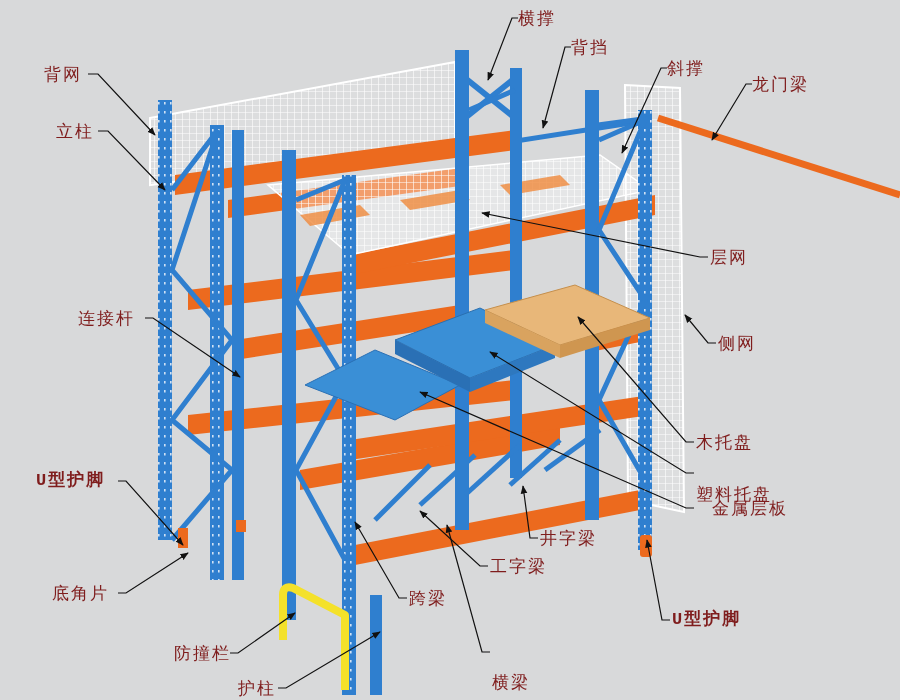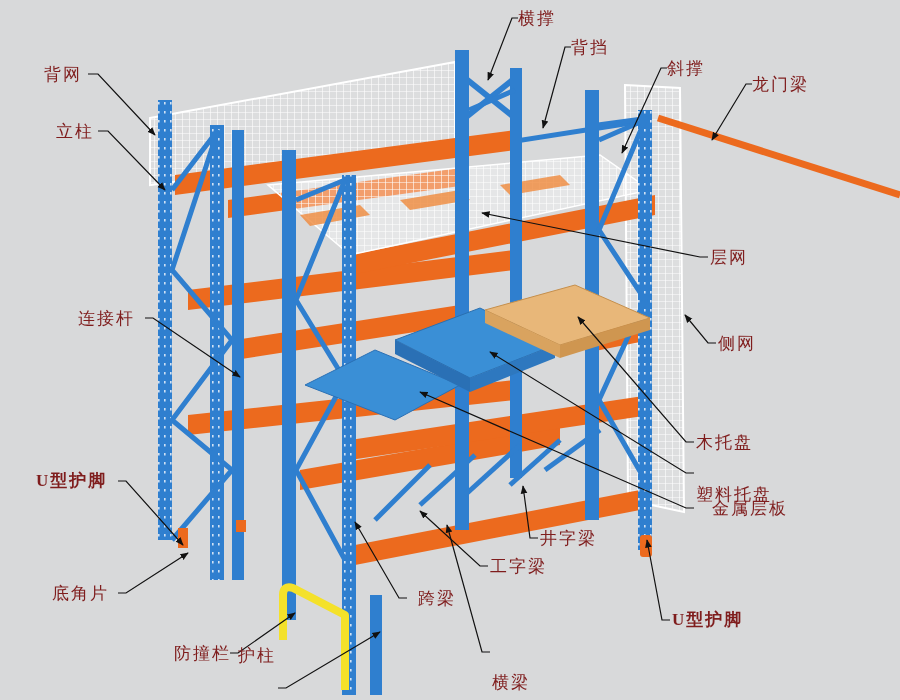--- a/index.html
+++ b/index.html
@@ -1,19 +1,19 @@
 <!DOCTYPE html>
 <html><head>
 <meta charset="utf-8">
 <style>
   html,body{margin:0;padding:0;}
   body{width:900px;height:700px;background:#d8d9da;overflow:hidden;position:relative;font-family:"DejaVu Serif","Liberation Serif",serif;}
   #stage{position:absolute;left:0;top:0;width:900px;height:700px;}
   .lbl{position:absolute;font-size:17px;color:#7f1d1d;white-space:nowrap;letter-spacing:2px;line-height:20px;}
-  .lbl.sans{font-family:Liberation Serif, serif;}
+  .lbl.sans{font-family:Liberation Mono, monospace;}
 </style>
 </head>
 <body>
 
 <svg id="stage" viewBox="0 0 900 700" xmlns="http://www.w3.org/2000/svg">
   <defs>
     <pattern id="mesh" width="7" height="7" patternUnits="userSpaceOnUse">
       <path d="M7 0 L0 0 0 7" fill="none" stroke="#ffffff" stroke-width="1.2"></path>
     </pattern>
     <pattern id="holes" width="6" height="9" patternUnits="userSpaceOnUse">
@@ -154,17 +154,17 @@
 <div class="lbl" style="left:710px;top:247px">层网</div>
 <div class="lbl" style="left:718px;top:333px">侧网</div>
 <div class="lbl" style="left:78px;top:308px">连接杆</div>
 <div class="lbl" style="left:696px;top:432px">木托盘</div>
 <div class="lbl" style="left:696px;top:484px">塑料托盘</div>
 <div class="lbl" style="left:712px;top:498px">金属层板</div>
 <div class="lbl sans" style="left:36px;top:471px;font-weight:bold">U型护脚</div>
 <div class="lbl" style="left:540px;top:528px">井字梁</div>
 <div class="lbl" style="left:490px;top:556px">工字梁</div>
 <div class="lbl" style="left:52px;top:583px">底角片</div>
-<div class="lbl" style="left:418px;top:588px">跨梁</div>
+<div class="lbl" style="left:409px;top:588px">跨梁</div>
 <div class="lbl sans" style="left:672px;top:610px;font-weight:bold">U型护脚</div>
 <div class="lbl" style="left:174px;top:643px">防撞栏</div>
-<div class="lbl" style="left:238px;top:645px">护柱</div>
+<div class="lbl" style="left:238px;top:678px">护柱</div>
 <div class="lbl" style="left:492px;top:672px">横梁</div>
 
 </body></html>

